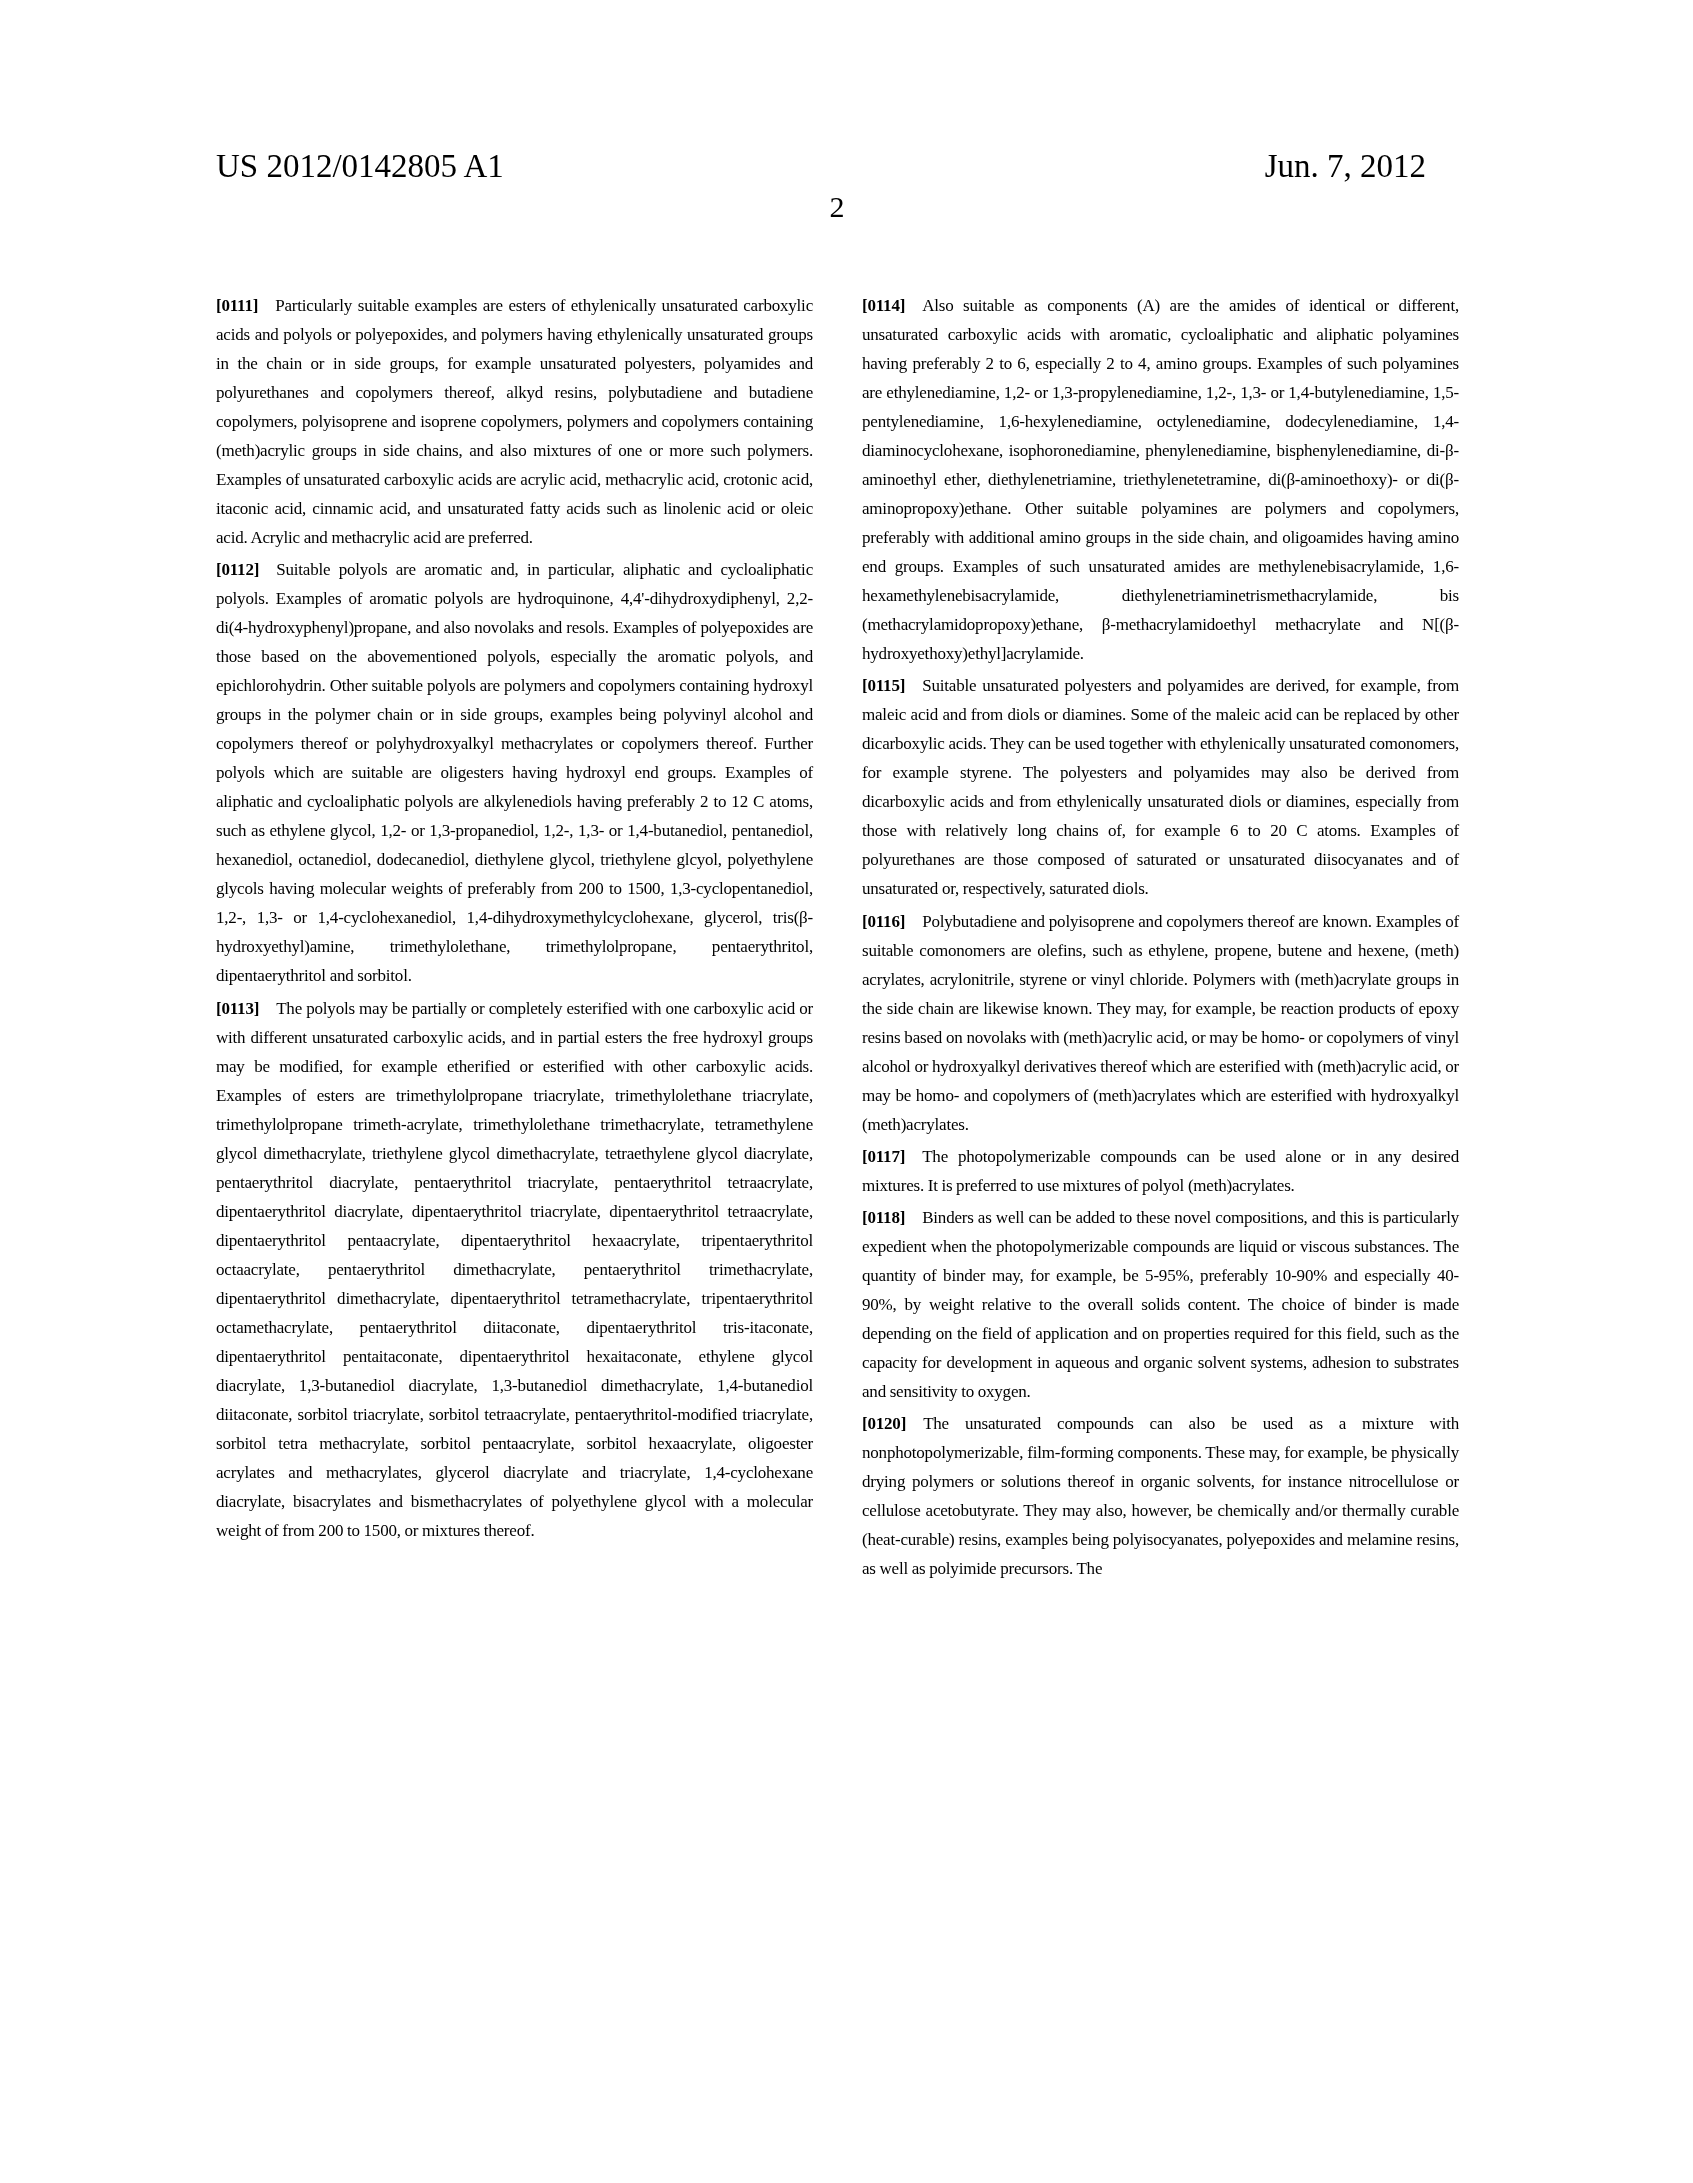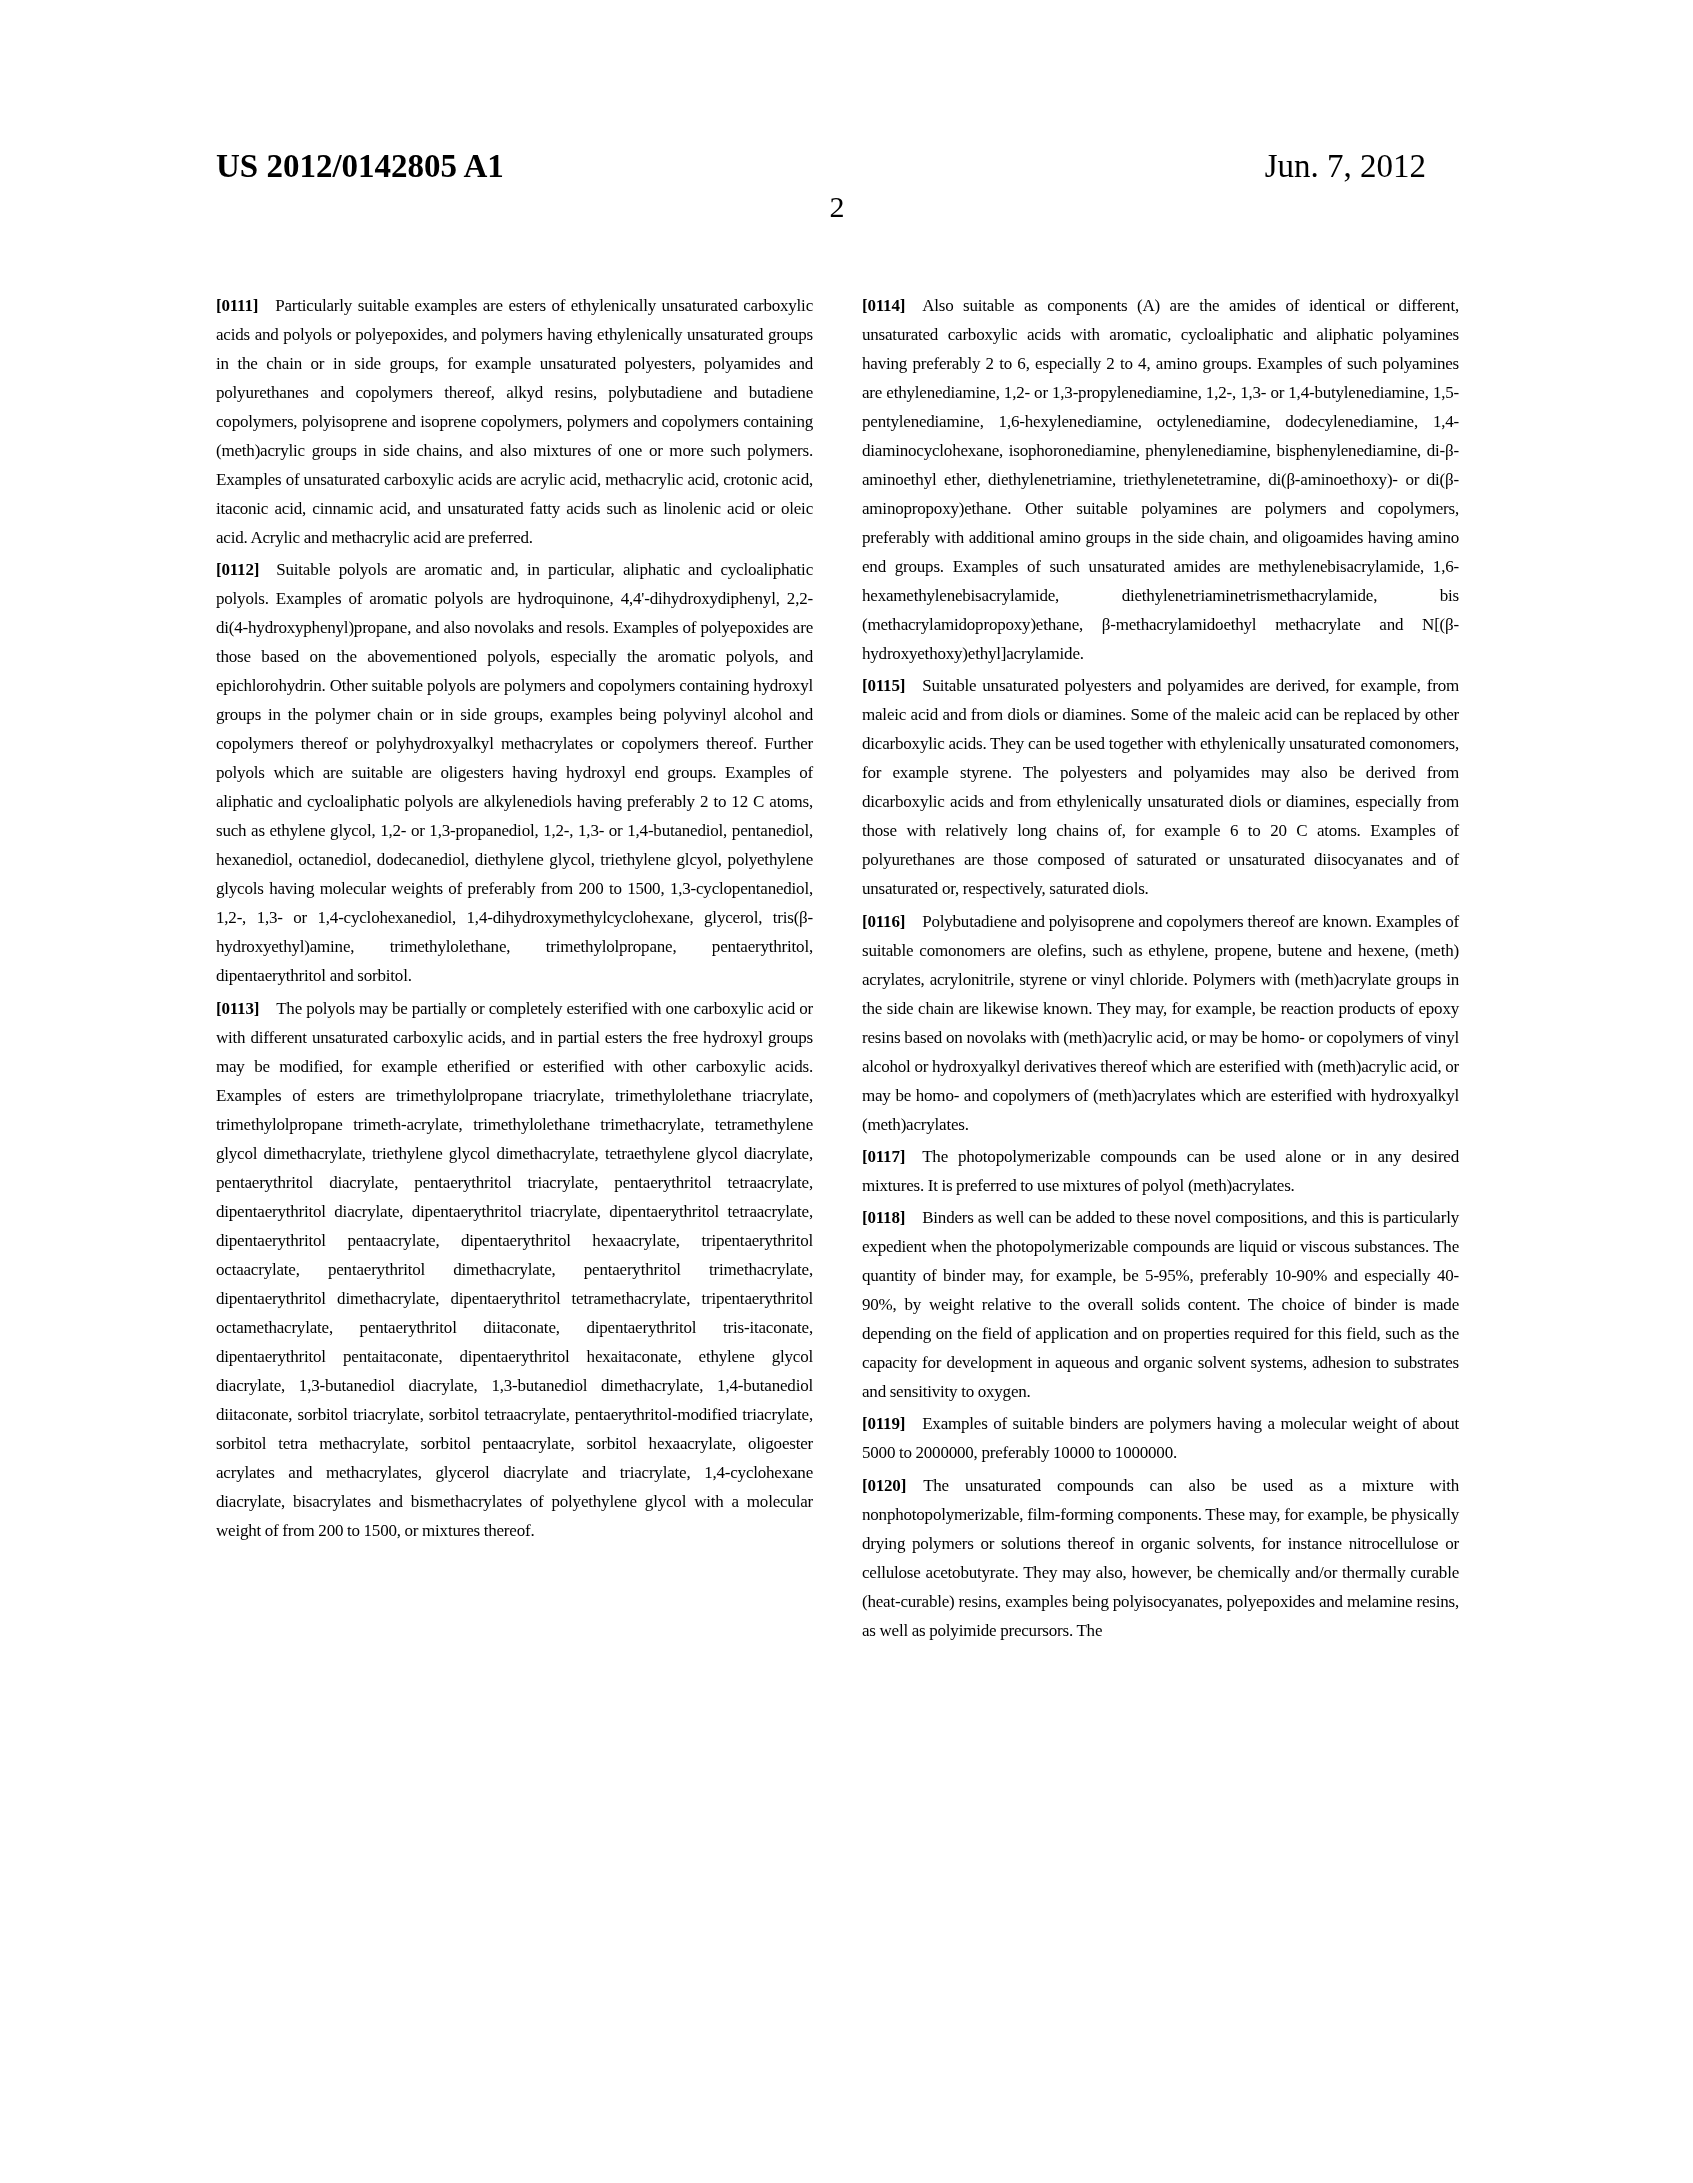--- a/index.html
+++ b/index.html
@@ -14,21 +14,21 @@
     overflow: hidden;
     font-family: "Liberation Serif", "DejaVu Serif", serif;
     color: #000000;
   }
   .hdr {
     position: absolute;
     font-size: 33px;
     line-height: 1;
     white-space: nowrap;
   }
-  #pub-number { left: 216px; top: 150px; font-weight: bold; }
+  #pub-number { left: 216px; top: 150px; }
   #pub-date   { left: 1255px; top: 150px; width: 171px; text-align: right; }
   #page-number { left: 781px; top: 192px; width: 112px; text-align: center; font-size: 30px; }
 
   .col {
     position: absolute;
     top: 291px;
     width: 597px;
     font-size: 17px;
     line-height: 29px;
     text-align: justify;
@@ -59,16 +59,15 @@
   <p class="para"><span class="para-num">[0112]</span><span>Suitable polyols are aromatic and, in particular, aliphatic and cycloaliphatic polyols. Examples of aromatic polyols are hydroquinone, 4,4'-dihydroxydiphenyl, 2,2-di(4-hydroxyphenyl)propane, and also novolaks and resols. Examples of polyepoxides are those based on the abovementioned polyols, especially the aromatic polyols, and epichlorohydrin. Other suitable polyols are polymers and copolymers containing hydroxyl groups in the polymer chain or in side groups, examples being polyvinyl alcohol and copolymers thereof or polyhydroxyalkyl methacrylates or copolymers thereof. Further polyols which are suitable are oligesters having hydroxyl end groups. Examples of aliphatic and cycloaliphatic polyols are alkylenediols having preferably 2 to 12 C atoms, such as ethylene glycol, 1,2- or 1,3-propanediol, 1,2-, 1,3- or 1,4-butanediol, pentanediol, hexanediol, octanediol, dodecanediol, diethylene glycol, triethylene glcyol, polyethylene glycols having molecular weights of preferably from 200 to 1500, 1,3-cyclopentanediol, 1,2-, 1,3- or 1,4-cyclohexanediol, 1,4-dihydroxymethylcyclohexane, glycerol, tris(β-hydroxyethyl)amine, trimethylolethane, trimethylolpropane, pentaerythritol, dipentaerythritol and sorbitol.</span></p>
   <p class="para"><span class="para-num">[0113]</span><span>The polyols may be partially or completely esterified with one carboxylic acid or with different unsaturated carboxylic acids, and in partial esters the free hydroxyl groups may be modified, for example etherified or esterified with other carboxylic acids. Examples of esters are trimethylolpropane triacrylate, trimethylolethane triacrylate, trimethylolpropane trimeth-acrylate, trimethylolethane trimethacrylate, tetramethylene glycol dimethacrylate, triethylene glycol dimethacrylate, tetraethylene glycol diacrylate, pentaerythritol diacrylate, pentaerythritol triacrylate, pentaerythritol tetraacrylate, dipentaerythritol diacrylate, dipentaerythritol triacrylate, dipentaerythritol tetraacrylate, dipentaerythritol pentaacrylate, dipentaerythritol hexaacrylate, tripentaerythritol octaacrylate, pentaerythritol dimethacrylate, pentaerythritol trimethacrylate, dipentaerythritol dimethacrylate, dipentaerythritol tetramethacrylate, tripentaerythritol octamethacrylate, pentaerythritol diitaconate, dipentaerythritol tris-itaconate, dipentaerythritol pentaitaconate, dipentaerythritol hexaitaconate, ethylene glycol diacrylate, 1,3-butanediol diacrylate, 1,3-butanediol dimethacrylate, 1,4-butanediol diitaconate, sorbitol triacrylate, sorbitol tetraacrylate, pentaerythritol-modified triacrylate, sorbitol tetra methacrylate, sorbitol pentaacrylate, sorbitol hexaacrylate, oligoester acrylates and methacrylates, glycerol diacrylate and triacrylate, 1,4-cyclohexane diacrylate, bisacrylates and bismethacrylates of polyethylene glycol with a molecular weight of from 200 to 1500, or mixtures thereof.</span></p>
 </div>
 
 <div class="col" id="col-right">
   <p class="para"><span class="para-num">[0114]</span><span>Also suitable as components (A) are the amides of identical or different, unsaturated carboxylic acids with aromatic, cycloaliphatic and aliphatic polyamines having preferably 2 to 6, especially 2 to 4, amino groups. Examples of such polyamines are ethylenediamine, 1,2- or 1,3-propylenediamine, 1,2-, 1,3- or 1,4-butylenediamine, 1,5-pentylenediamine, 1,6-hexylenediamine, octylenediamine, dodecylenediamine, 1,4-diaminocyclohexane, isophoronediamine, phenylenediamine, bisphenylenediamine, di-β-aminoethyl ether, diethylenetriamine, triethylenetetramine, di(β-aminoethoxy)- or di(β-aminopropoxy)ethane. Other suitable polyamines are polymers and copolymers, preferably with additional amino groups in the side chain, and oligoamides having amino end groups. Examples of such unsaturated amides are methylenebisacrylamide, 1,6-hexamethylenebisacrylamide, diethylenetriaminetrismethacrylamide, bis (methacrylamidopropoxy)ethane, β-methacrylamidoethyl methacrylate and N[(β-hydroxyethoxy)ethyl]acrylamide.</span></p>
   <p class="para"><span class="para-num">[0115]</span><span>Suitable unsaturated polyesters and polyamides are derived, for example, from maleic acid and from diols or diamines. Some of the maleic acid can be replaced by other dicarboxylic acids. They can be used together with ethylenically unsaturated comonomers, for example styrene. The polyesters and polyamides may also be derived from dicarboxylic acids and from ethylenically unsaturated diols or diamines, especially from those with relatively long chains of, for example 6 to 20 C atoms. Examples of polyurethanes are those composed of saturated or unsaturated diisocyanates and of unsaturated or, respectively, saturated diols.</span></p>
   <p class="para"><span class="para-num">[0116]</span><span>Polybutadiene and polyisoprene and copolymers thereof are known. Examples of suitable comonomers are olefins, such as ethylene, propene, butene and hexene, (meth) acrylates, acrylonitrile, styrene or vinyl chloride. Polymers with (meth)acrylate groups in the side chain are likewise known. They may, for example, be reaction products of epoxy resins based on novolaks with (meth)acrylic acid, or may be homo- or copolymers of vinyl alcohol or hydroxyalkyl derivatives thereof which are esterified with (meth)acrylic acid, or may be homo- and copolymers of (meth)acrylates which are esterified with hydroxyalkyl (meth)acrylates.</span></p>
   <p class="para"><span class="para-num">[0117]</span><span>The photopolymerizable compounds can be used alone or in any desired mixtures. It is preferred to use mixtures of polyol (meth)acrylates.</span></p>
   <p class="para"><span class="para-num">[0118]</span><span>Binders as well can be added to these novel compositions, and this is particularly expedient when the photopolymerizable compounds are liquid or viscous substances. The quantity of binder may, for example, be 5-95%, preferably 10-90% and especially 40-90%, by weight relative to the overall solids content. The choice of binder is made depending on the field of application and on properties required for this field, such as the capacity for development in aqueous and organic solvent systems, adhesion to substrates and sensitivity to oxygen.</span></p>
-  <p class="para"><span class="para-num">[0119]</span><span>Examples of suitable binders are polymers having a molecular weight of about 5000 to 2000000, preferably 10000 to 1000000.</span></p>
   <p class="para"><span class="para-num">[0120]</span><span>The unsaturated compounds can also be used as a mixture with nonphotopolymerizable, film-forming components. These may, for example, be physically drying polymers or solutions thereof in organic solvents, for instance nitrocellulose or cellulose acetobutyrate. They may also, however, be chemically and/or thermally curable (heat-curable) resins, examples being polyisocyanates, polyepoxides and melamine resins, as well as polyimide precursors. The</span></p>
 </div>
 
 
 </body></html>

